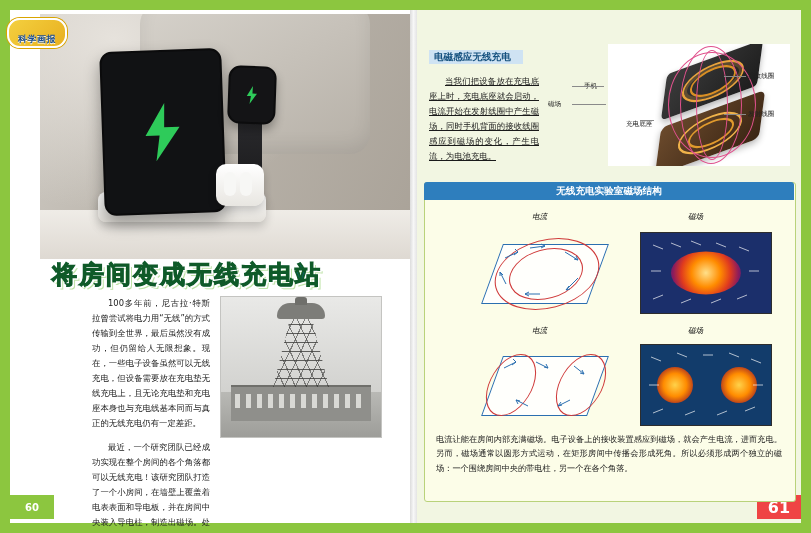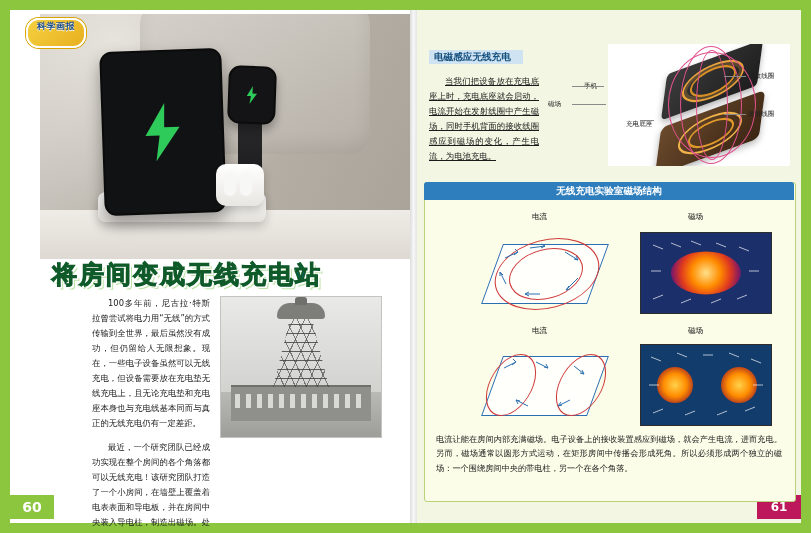--- a/index.html
+++ b/index.html
@@ -31,26 +31,26 @@
     background:linear-gradient(to right,#dcdcdc,#f7f7f7,#e4e4e4);
   }
   
   .right-tint{
     position:absolute;left:417px;top:10px;width:384px;height:513px;
     background:#f2f6e2;
   }
 
   
   .logo{
-    position:absolute;left:26px;top:18px;width:56px;height:26px;
+    position:absolute;left:7px;top:18px;width:56px;height:26px;
     border-radius:13px;
     background:linear-gradient(135deg,#f4d03f,#e8b020);
     border:2px solid #ffffff;
     box-shadow:0 0 0 1px #d9a400;
-    display:flex;align-items:flex-start;justify-content:center;
+    display:flex;align-items:flex-end;justify-content:center;
     overflow:hidden;
   }
   .logo-text{
     font-size:9px;color:#1b4d8e;font-weight:bold;letter-spacing:0.5px;
     text-shadow:0 1px 0 #fff;
   }
 
   
   .photo{
     position:absolute;left:40px;top:14px;width:370px;height:245px;
@@ -181,27 +181,27 @@
   }
   .caption{
     position:absolute;left:220px;top:440px;width:162px;
     font-family:"DejaVu Sans", sans-serif;
     font-size:8.4px;line-height:14.6px;color:#1a1a1a;text-align:justify;
   }
 
   
   .pgnum-l{
     position:absolute;left:10px;bottom:14px;width:44px;height:24px;
-    background:#8cc63f;color:#fff;font-weight:bold;font-size:14px;
+    background:#8cc63f;color:#fff;font-weight:bold;font-size:10px;
     display:flex;align-items:center;justify-content:center;
     font-family:"DejaVu Sans", sans-serif;
   }
   .pgnum-r{
     position:absolute;right:10px;bottom:14px;width:44px;height:24px;
-    background:#be185d;color:#fff;font-weight:bold;font-size:12px;
+    background:#ef4444;color:#fff;font-weight:bold;font-size:16px;
     display:flex;align-items:center;justify-content:center;
     font-family:"DejaVu Sans", sans-serif;
     margin-top:41px;
   }
 
   
   .sec-title{
     position:absolute;
     font-family:"DejaVu Sans", sans-serif;
     font-size:9.6px;font-weight:bold;color:#14507e;
@@ -294,21 +294,21 @@
     position:absolute;border:1px solid #2d2d2d;background:#1b2f6b;overflow:hidden;
   }
   .heat-core{
     position:absolute;left:50%;top:50%;transform:translate(-50%,-50%);
     width:54%;height:54%;border-radius:50%;
     background:radial-gradient(circle,#ffe08a 0%,#ff8c00 35%,#e03b1e 60%,#8a1b5e 80%,#2a2a7a 100%);
   }
   .heat-arrows{position:absolute;left:0;top:0;width:100%;height:100%;}
   .sublbl{
     position:absolute;font-family:"DejaVu Sans", sans-serif;
-    font-size:7.6px;color:#111;
+    font-size:7.6px;color:#111;font-style:italic;
   }
   .box2-txt{
     position:absolute;left:436px;top:432px;width:346px;
     font-family:"DejaVu Sans", sans-serif;
     font-size:8.2px;line-height:14.4px;color:#1a1a1a;text-align:justify;
   }
 </style>
 </head>
 <body>
 

